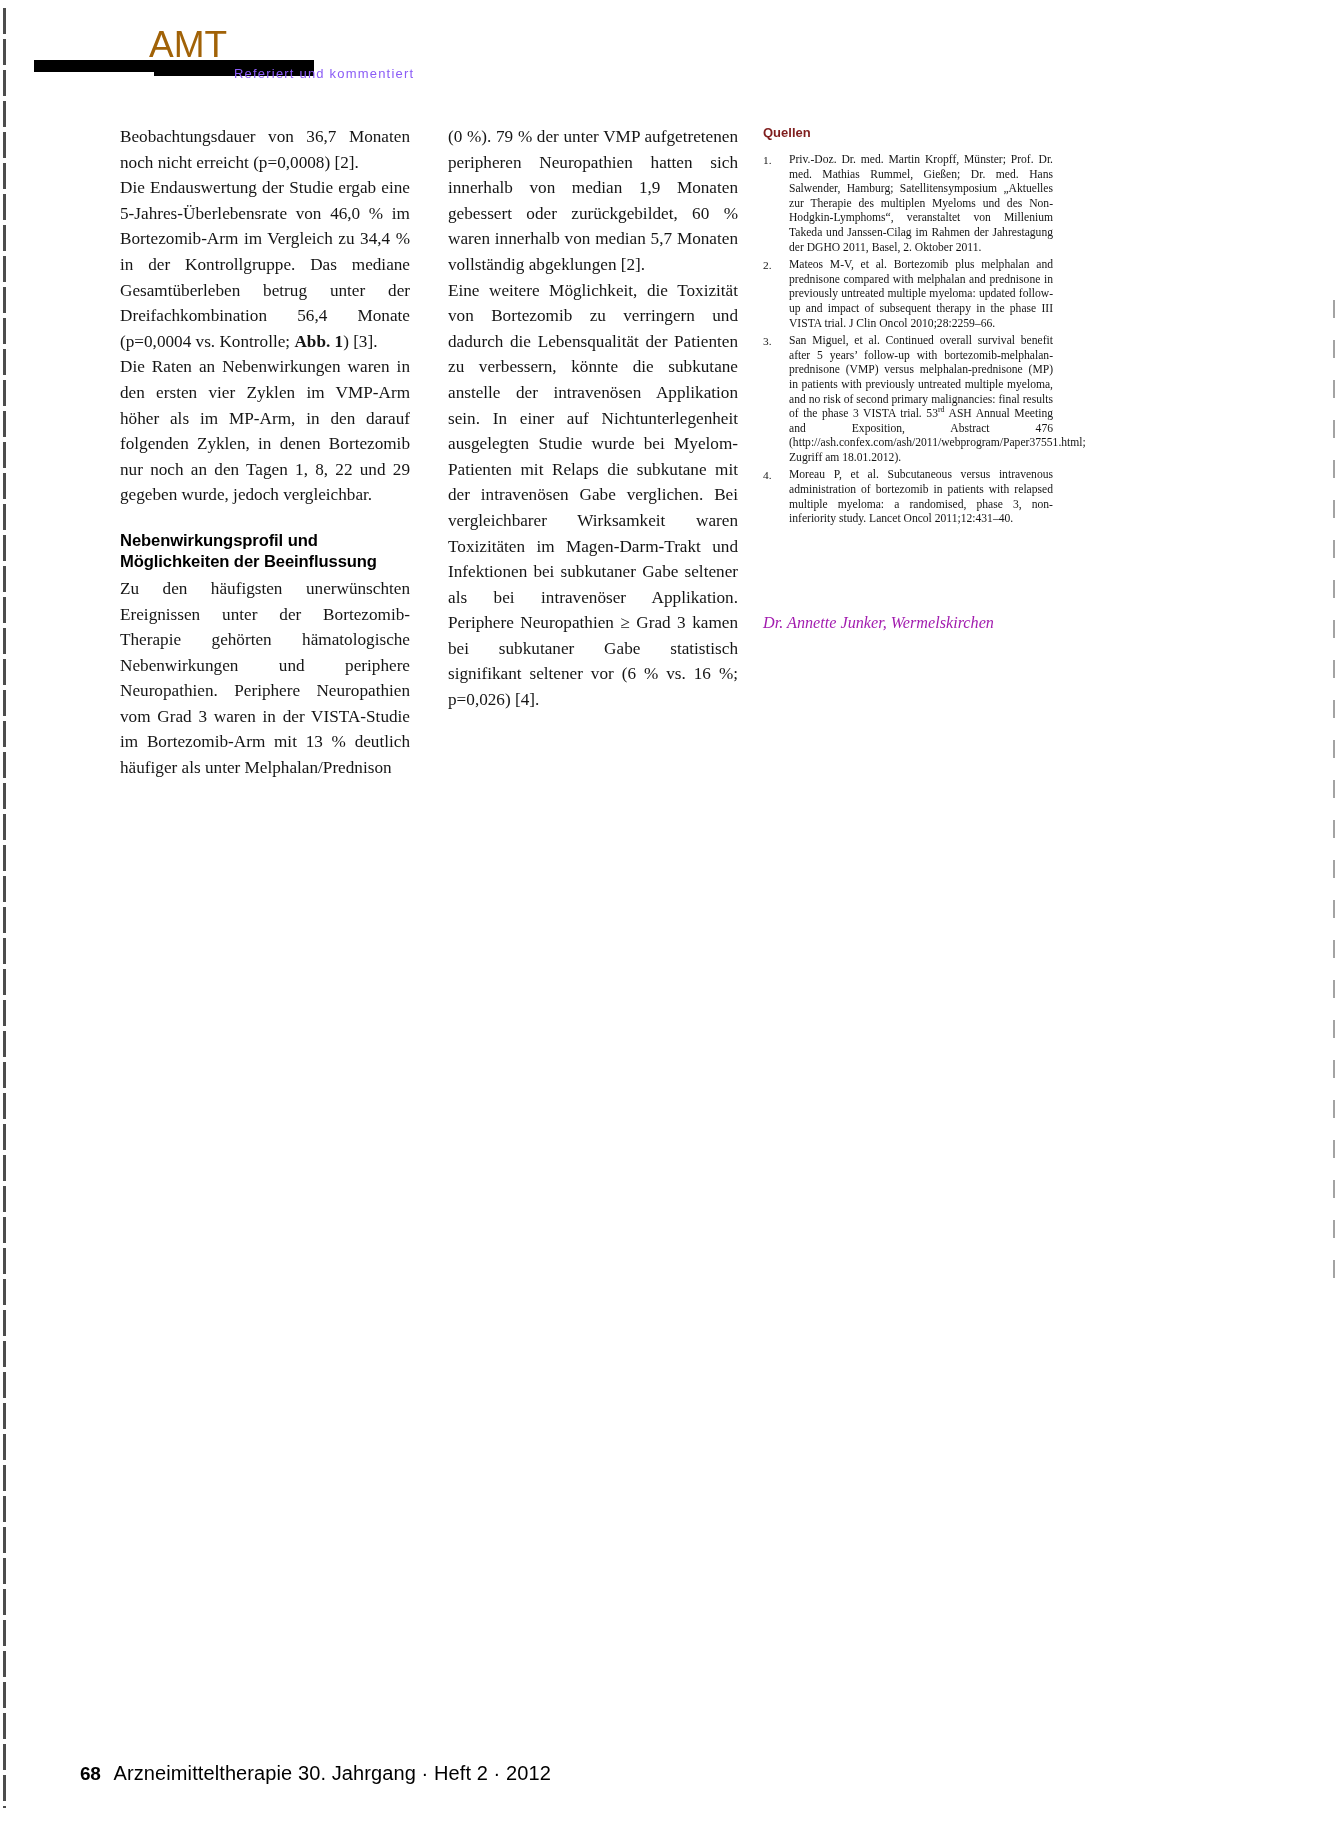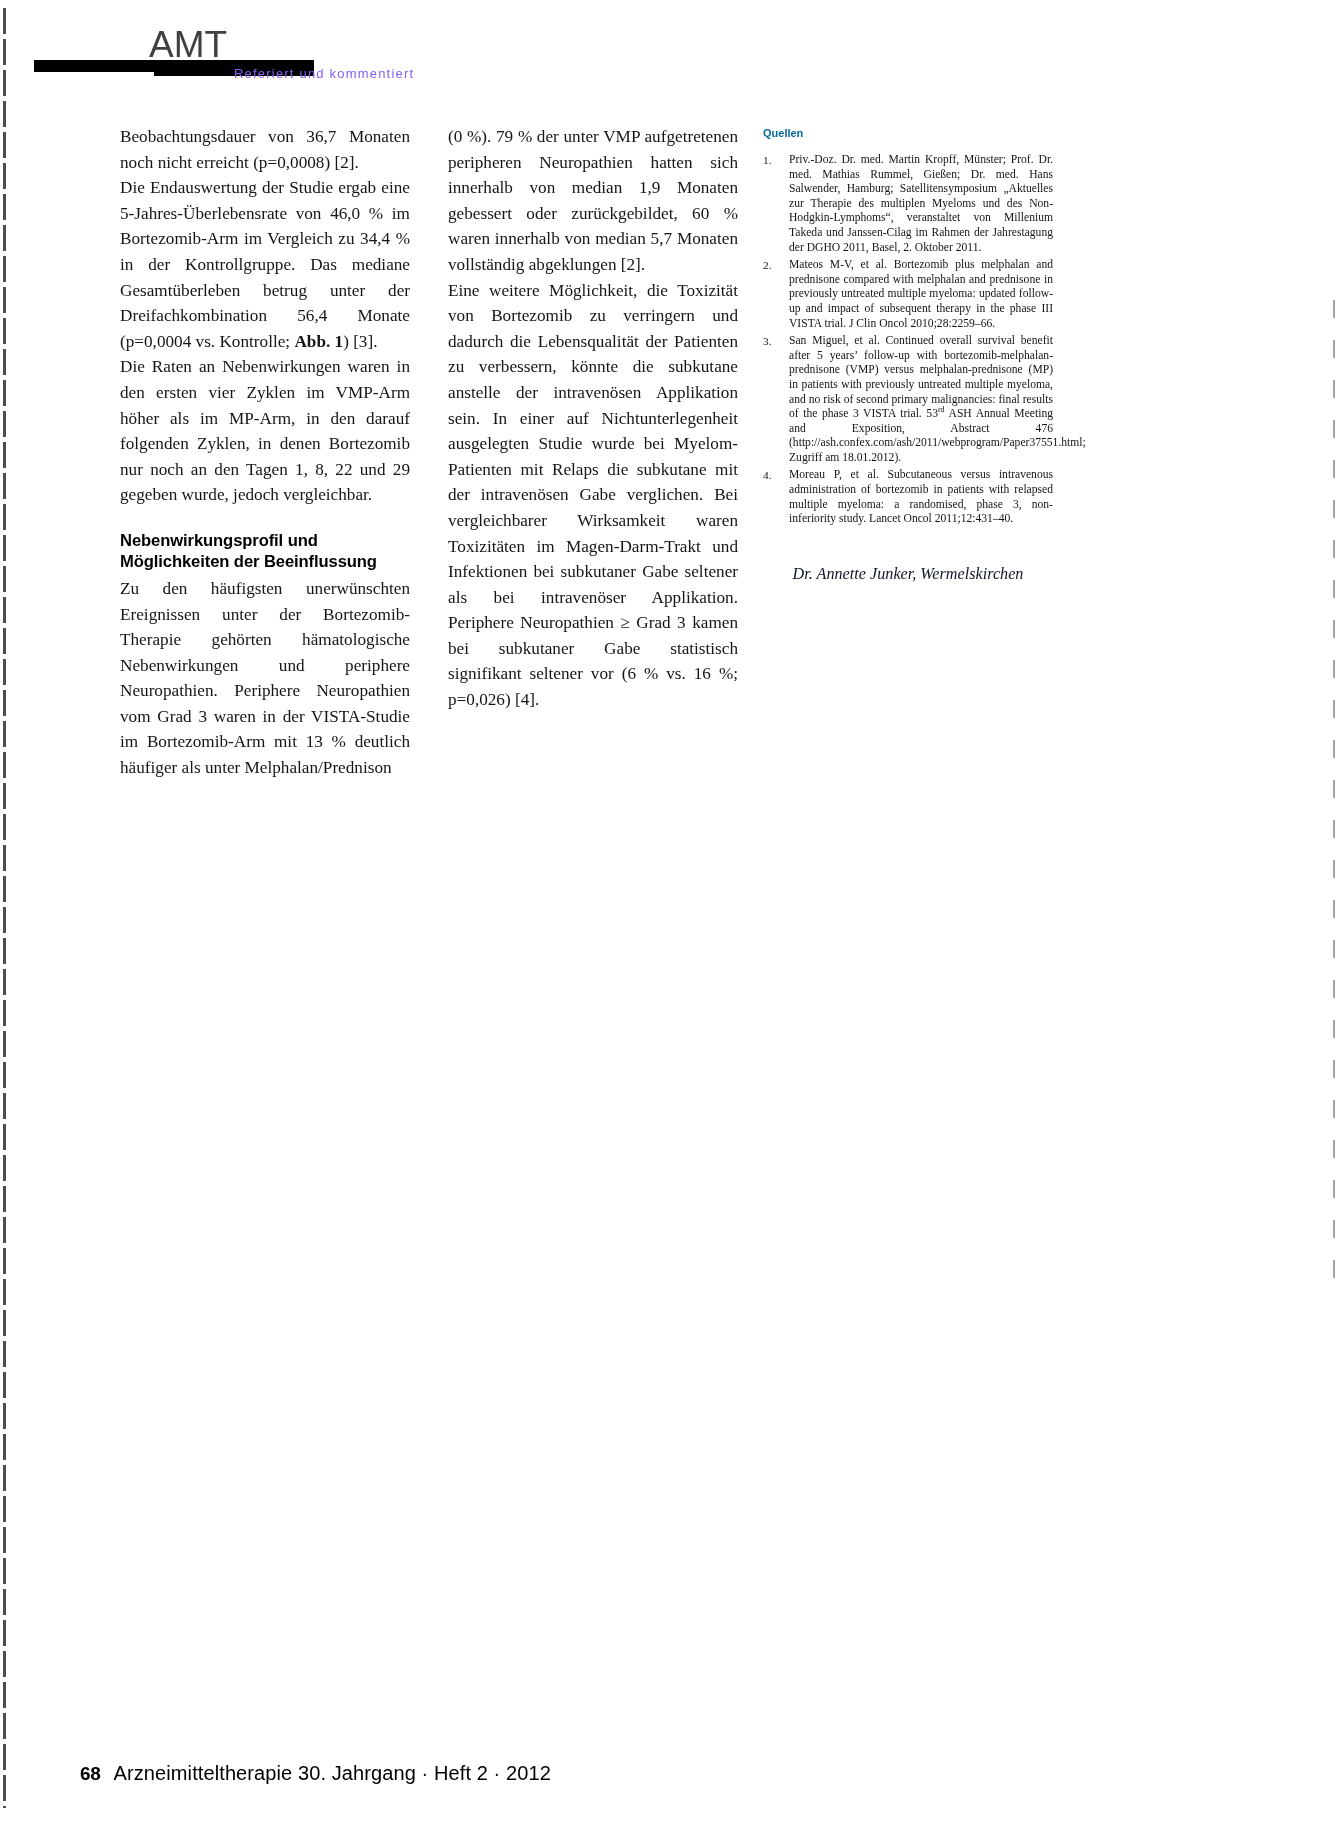--- a/index.html
+++ b/index.html
@@ -67,21 +67,21 @@
     background: #000;
   }
   .masthead-title {
     position: absolute;
     left: 115px;
     top: 2px;
     font-family: "Liberation Sans", sans-serif;
     font-size: 37px;
     letter-spacing: 0px;
     line-height: 38px;
-    color: #404040;
+    color: #a16207;
   }
   .masthead-sub {
     position: absolute;
     left: 200px;
     top: 42px;
     font-family: "Liberation Sans", sans-serif;
     font-size: 13px;
     letter-spacing: 1.2px;
     color: #8b5cf6;
     filter: blur(0.6px);
@@ -125,24 +125,24 @@
     line-height: 21px;
     margin: 22px 0 4px 0;
     color: #000;
     letter-spacing: -0.1px;
   }
 
   
   h2.refs-head {
     font-family: "Liberation Sans", sans-serif;
     font-weight: 700;
-    font-size: 11px;
+    font-size: 13px;
     line-height: 18px;
     margin: 0 0 11px 0;
-    color: #0369a1;
+    color: #7f1d1d;
   }
   ol.refs {
     margin: 0;
     padding: 0;
     list-style: none;
     counter-reset: refitem;
   }
   ol.refs li {
     position: relative;
     padding-left: 26px;
@@ -163,27 +163,27 @@
     text-align: left;
     font-size: 11.4px;
   }
   ol.refs sup {
     font-size: 8px;
     vertical-align: super;
     line-height: 0;
   }
 
   .byline {
-    margin-top: 37px;
-    text-align: center;
+    margin-top: 86px;
+    text-align: left;
     font-family: "Liberation Serif", serif;
     font-style: italic;
     font-size: 16.2px;
     line-height: 20px;
-    color: #0f172a;
+    color: #a21caf;
   }
 
   
   .footer {
     position: absolute;
     left: 80px;
     top: 1762px;
     display: flex;
     align-items: baseline;
     font-family: "Liberation Sans", sans-serif;

